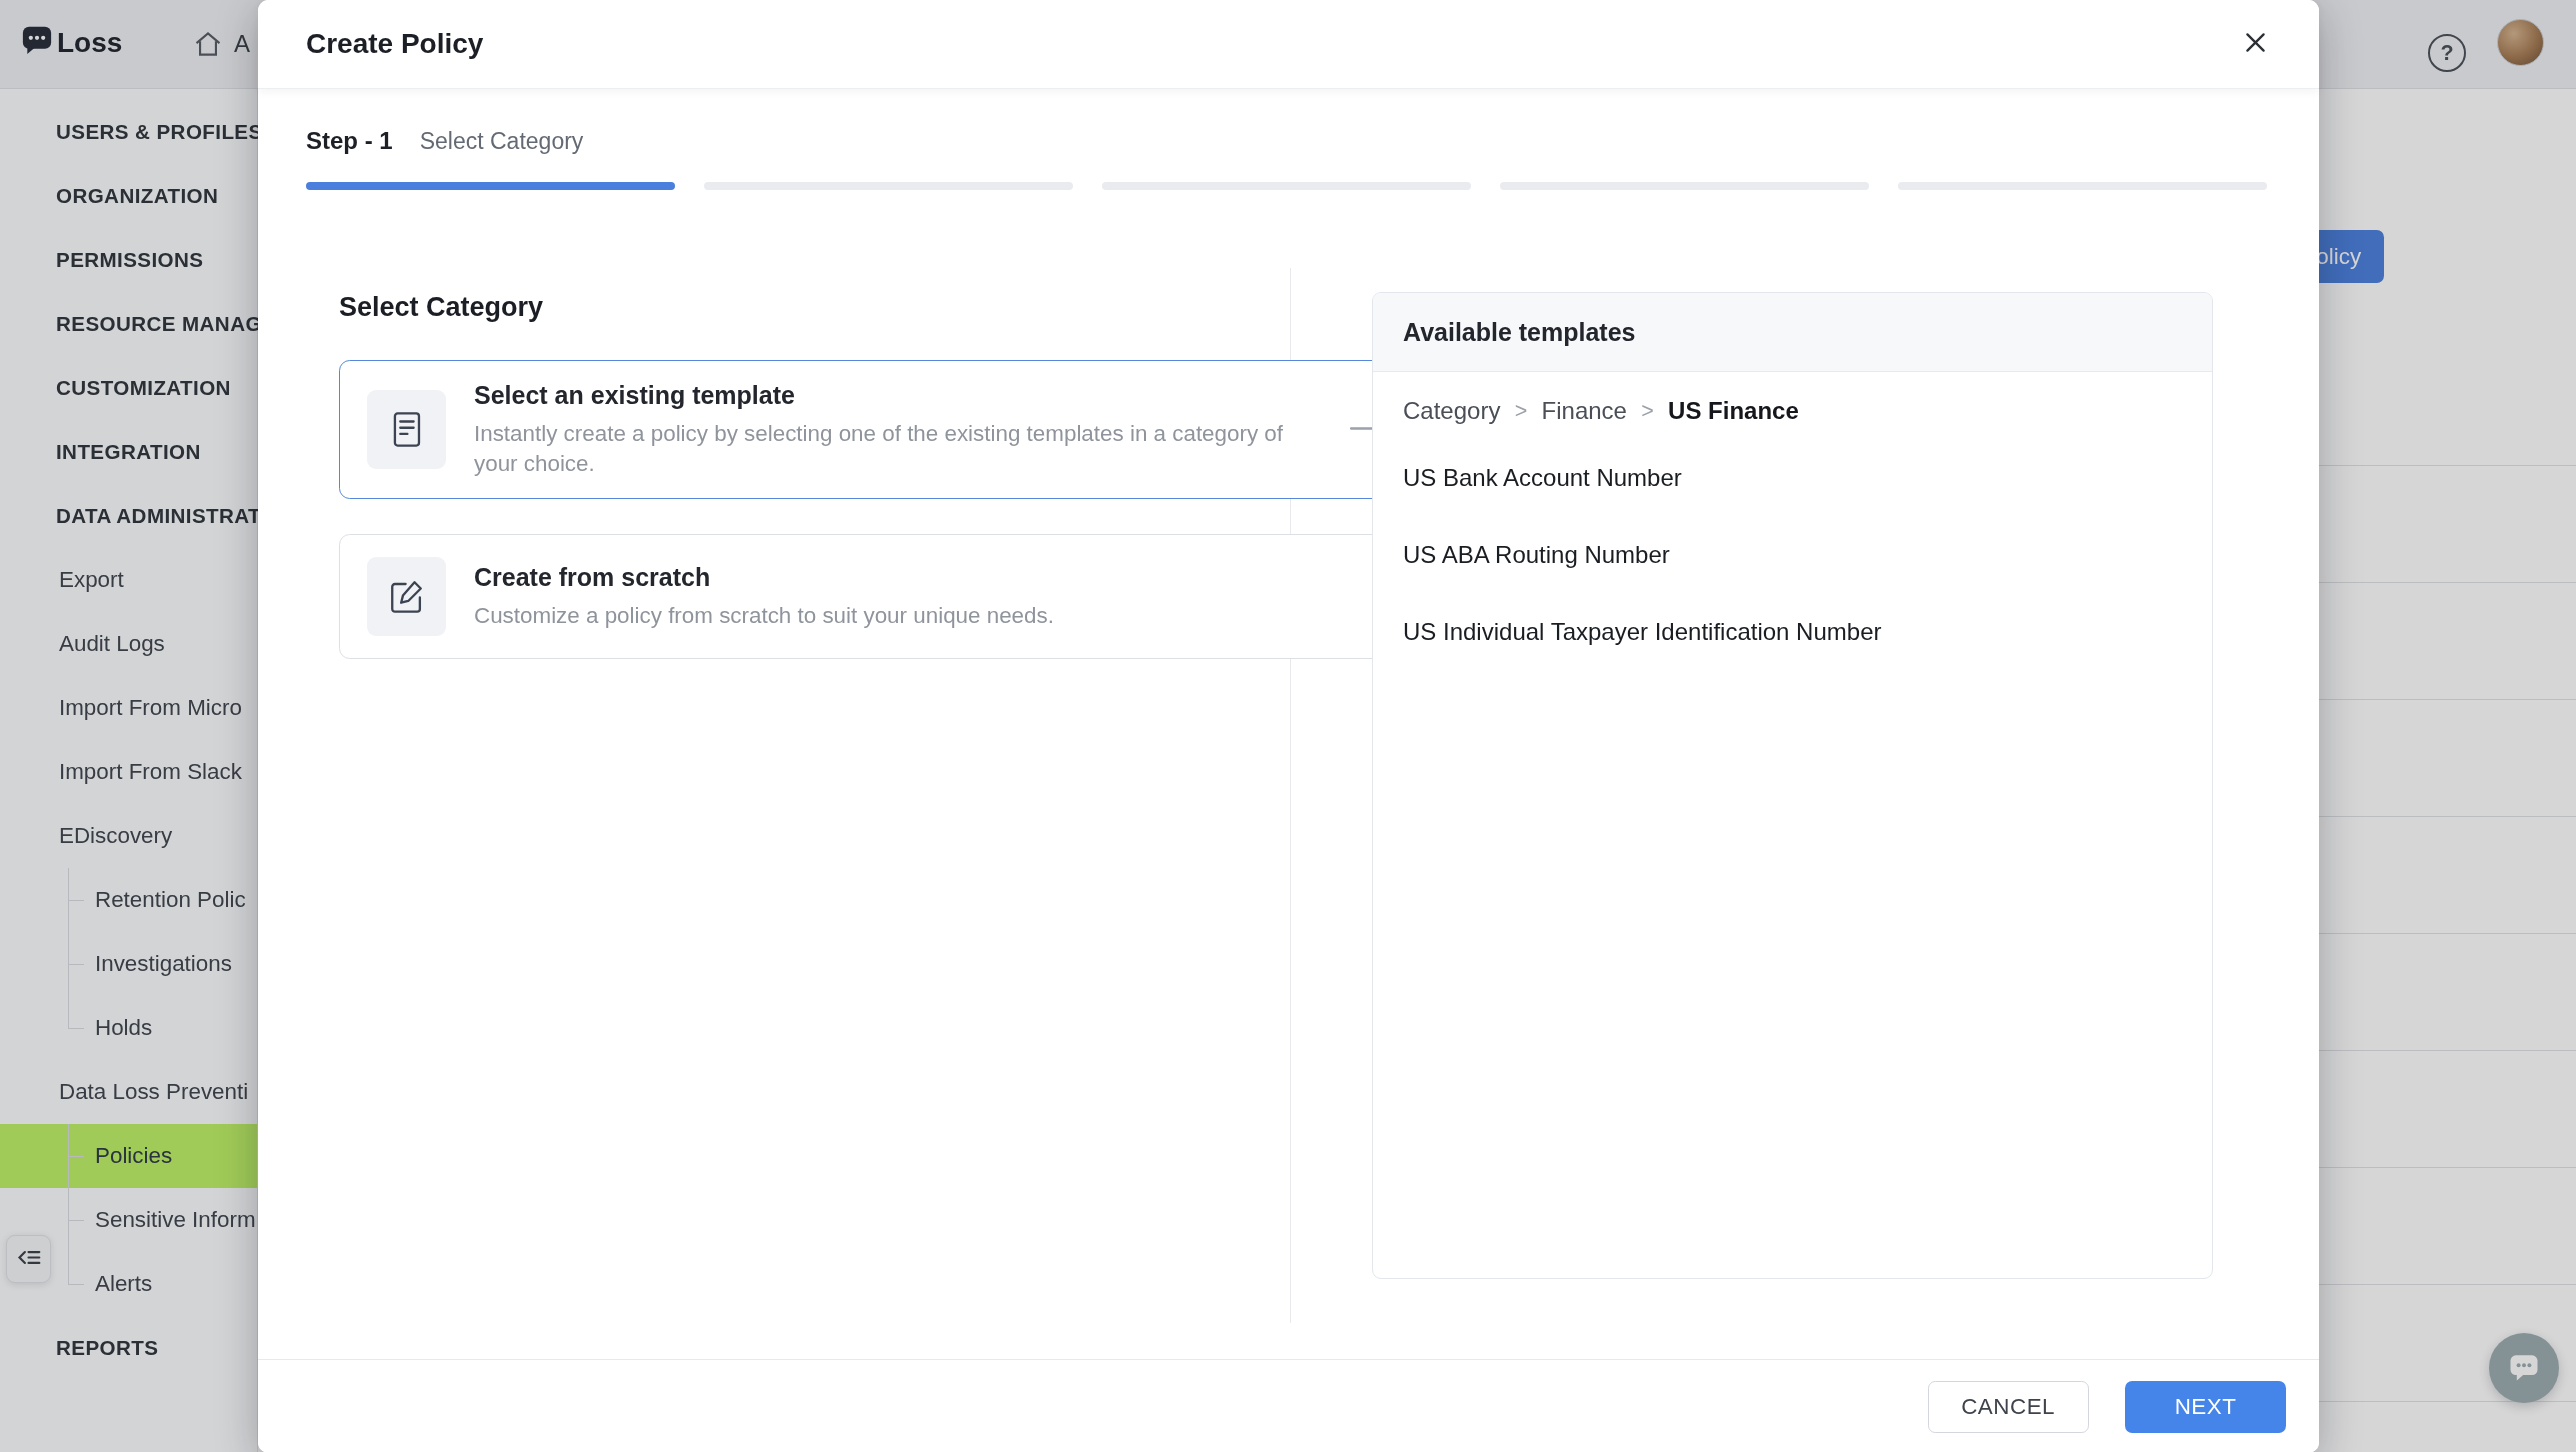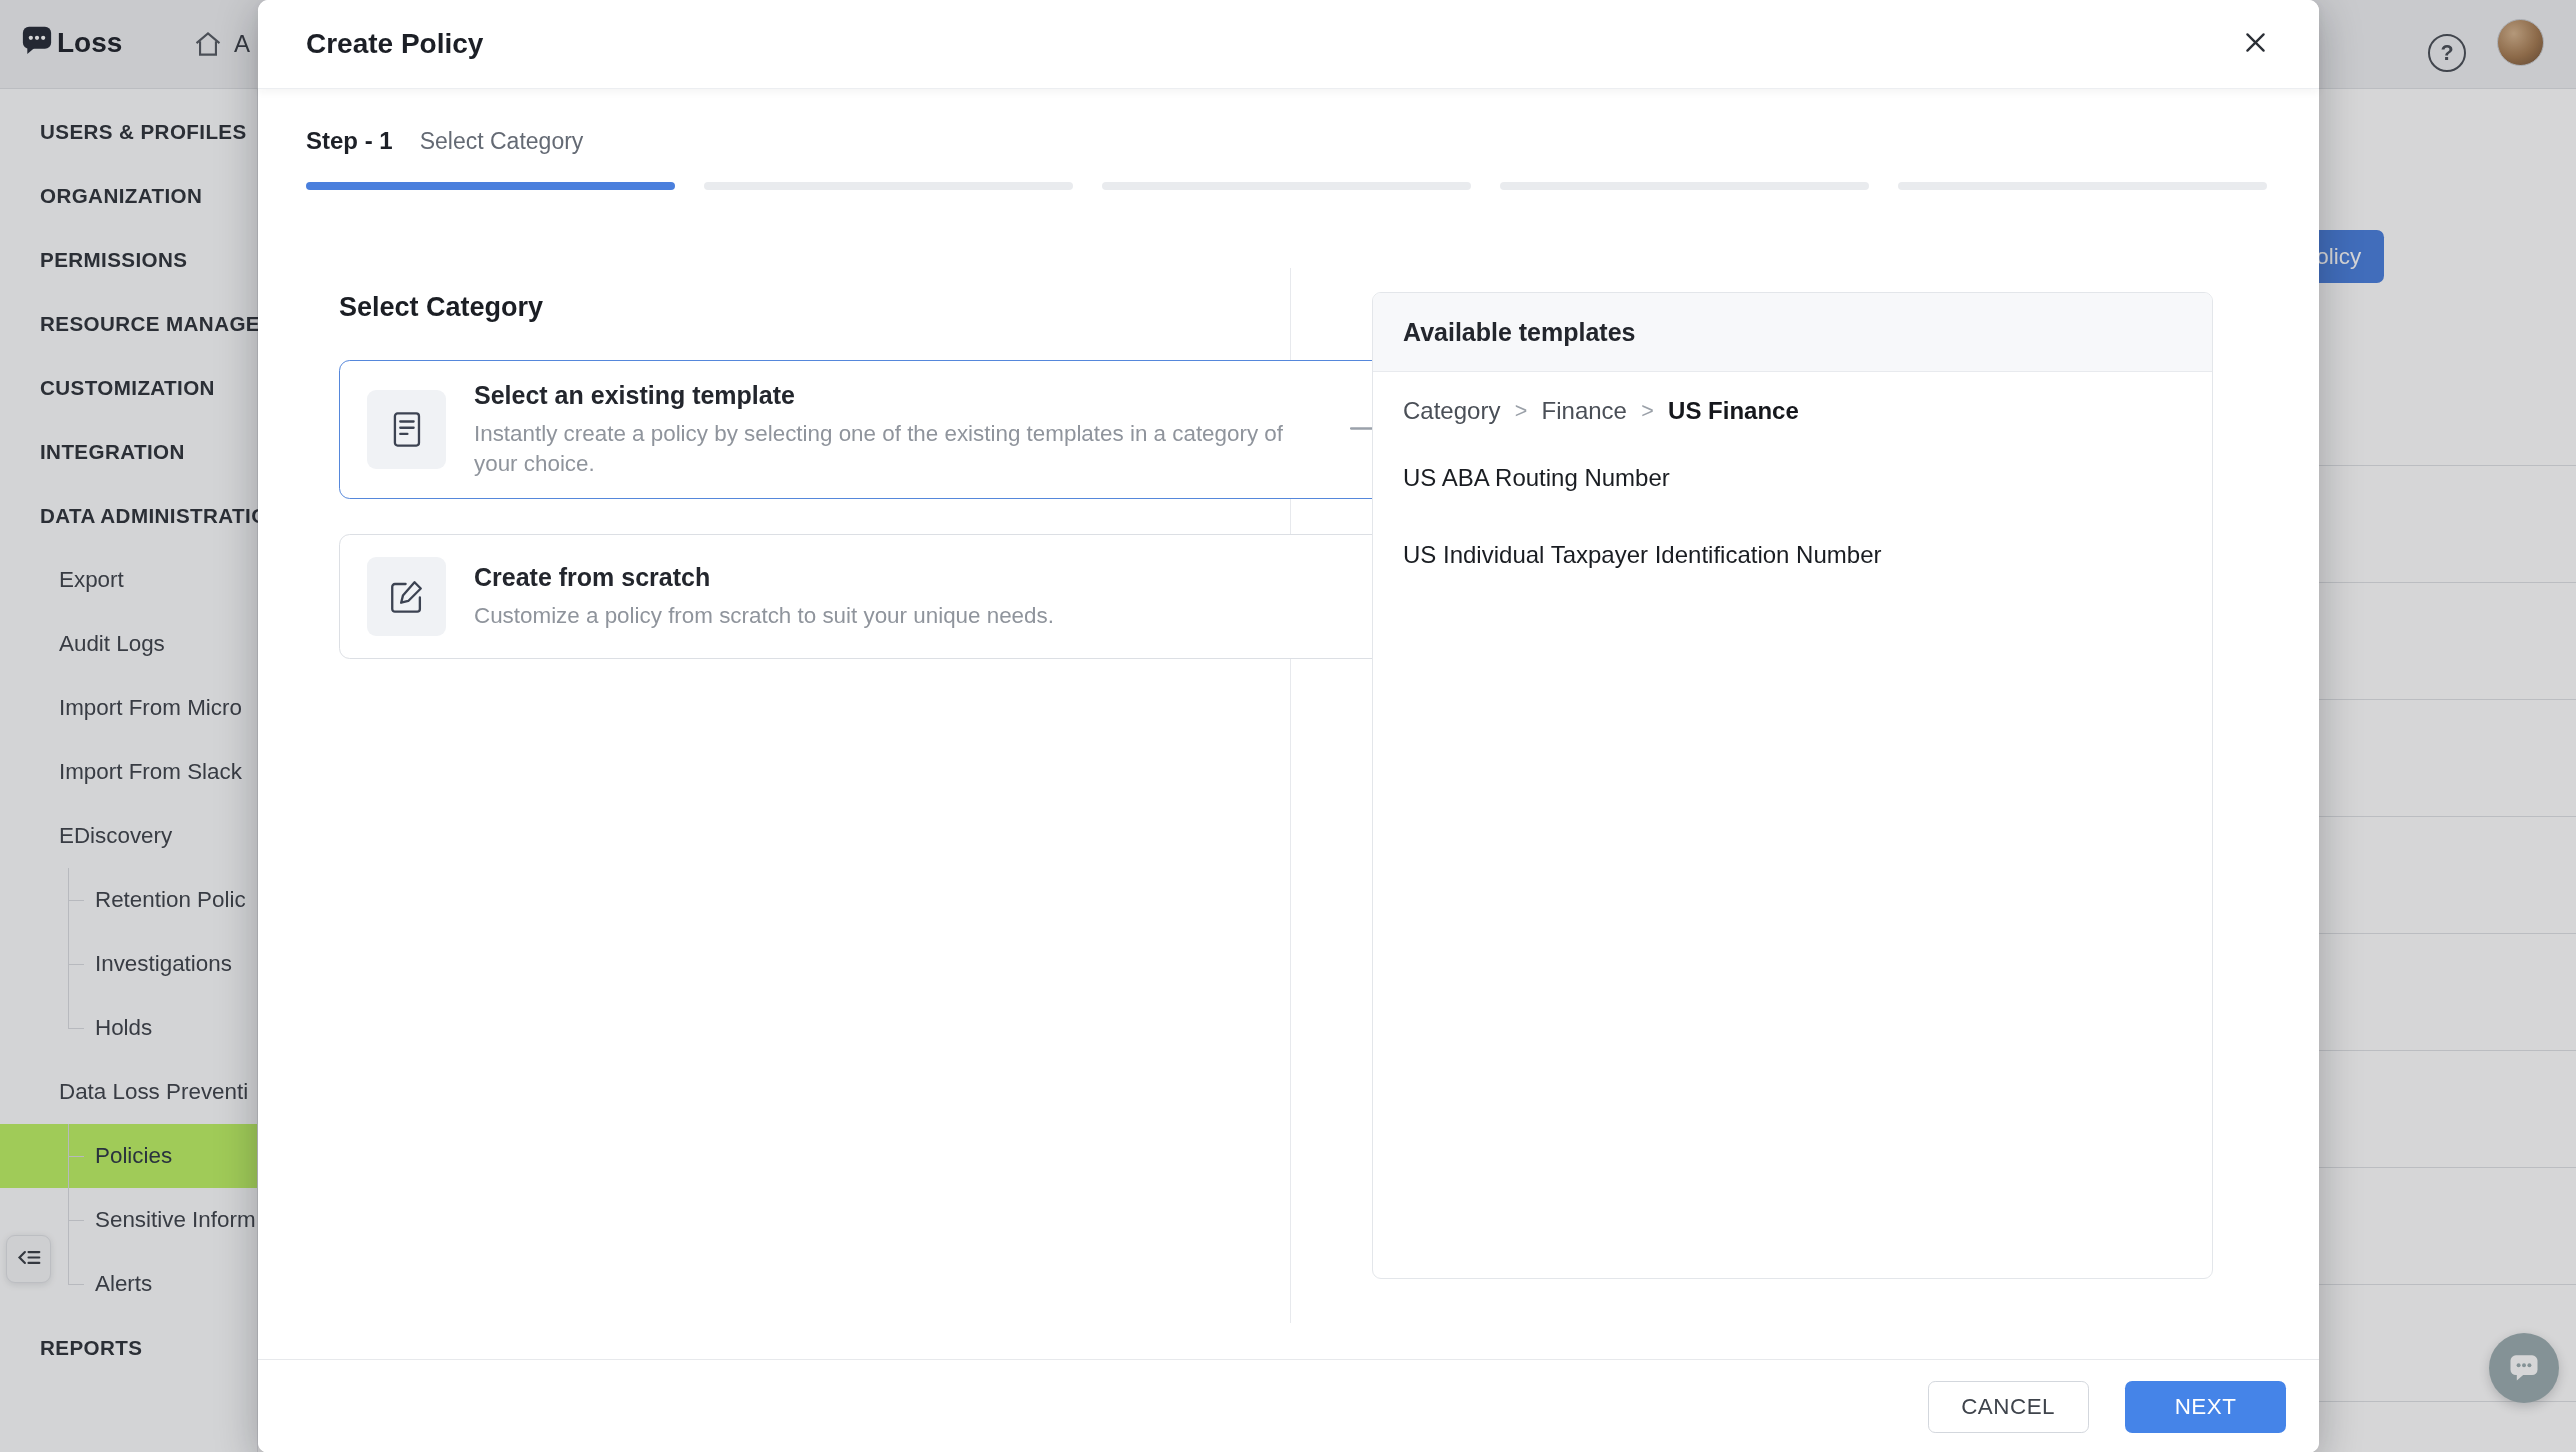--- a/index.html
+++ b/index.html
@@ -29,21 +29,21 @@
     position:absolute; left:2497px; top:19px; width:47px; height:47px; border-radius:50%;
     background:radial-gradient(circle at 35% 30%, #d6b48e 0%, #a57b52 55%, #6e4f35 100%);
     border:0.9px solid #c9ccd1;
   }
 
   .sidebar {
     position:absolute; left:0; top:89px; width:258px; bottom:0;
     background:#fcfdfe; border-right:0.9px solid #e3e5e9; padding-top:10.7px;
   }
   .nav-row { height:64px; display:flex; align-items:center; position:relative; white-space:nowrap; }
-  .nav-row.section { padding-left:40px; }
+  .nav-row.section { padding-left:56px; }
   .nav-row.section .nav-label { font-size:20.6px; font-weight:700; letter-spacing:0.4px; color:#2f343b; }
   .nav-row.item { padding-left:59px; }
   .nav-row.item .nav-label { font-size:22.4px; color:#3f444c; }
   .nav-row.subitem { padding-left:95px; }
   .nav-row.subitem .nav-label { font-size:22.4px; color:#3f444c; }
   .nav-row.subitem::before {
     content:""; position:absolute; left:68px; top:0; height:100%; width:0.9px; background:#d9dce1;
   }
   .nav-row.subitem::after {
     content:""; position:absolute; left:68px; top:50%; width:16px; height:0.9px; background:#d9dce1;
@@ -343,20 +343,21 @@
   <aside class="right-panel">
     <div class="panel-header">Available templates</div>
     <div class="breadcrumb">
       <span class="crumb">Category</span>
       <span class="sep">&gt;</span>
       <span class="crumb">Finance</span>
       <span class="sep">&gt;</span>
       <span class="crumb current">US Finance</span>
     </div>
     <div class="template-list">
+        <div class="template-item">US Bank Account Number</div>
         <div class="template-item">US ABA Routing Number</div>
         <div class="template-item">US Individual Taxpayer Identification Number</div>
       </div>
   </aside>
 
   <footer class="modal-footer">
     <button class="btn btn-cancel">CANCEL</button>
     <button class="btn btn-next">NEXT</button>
   </footer>
 

